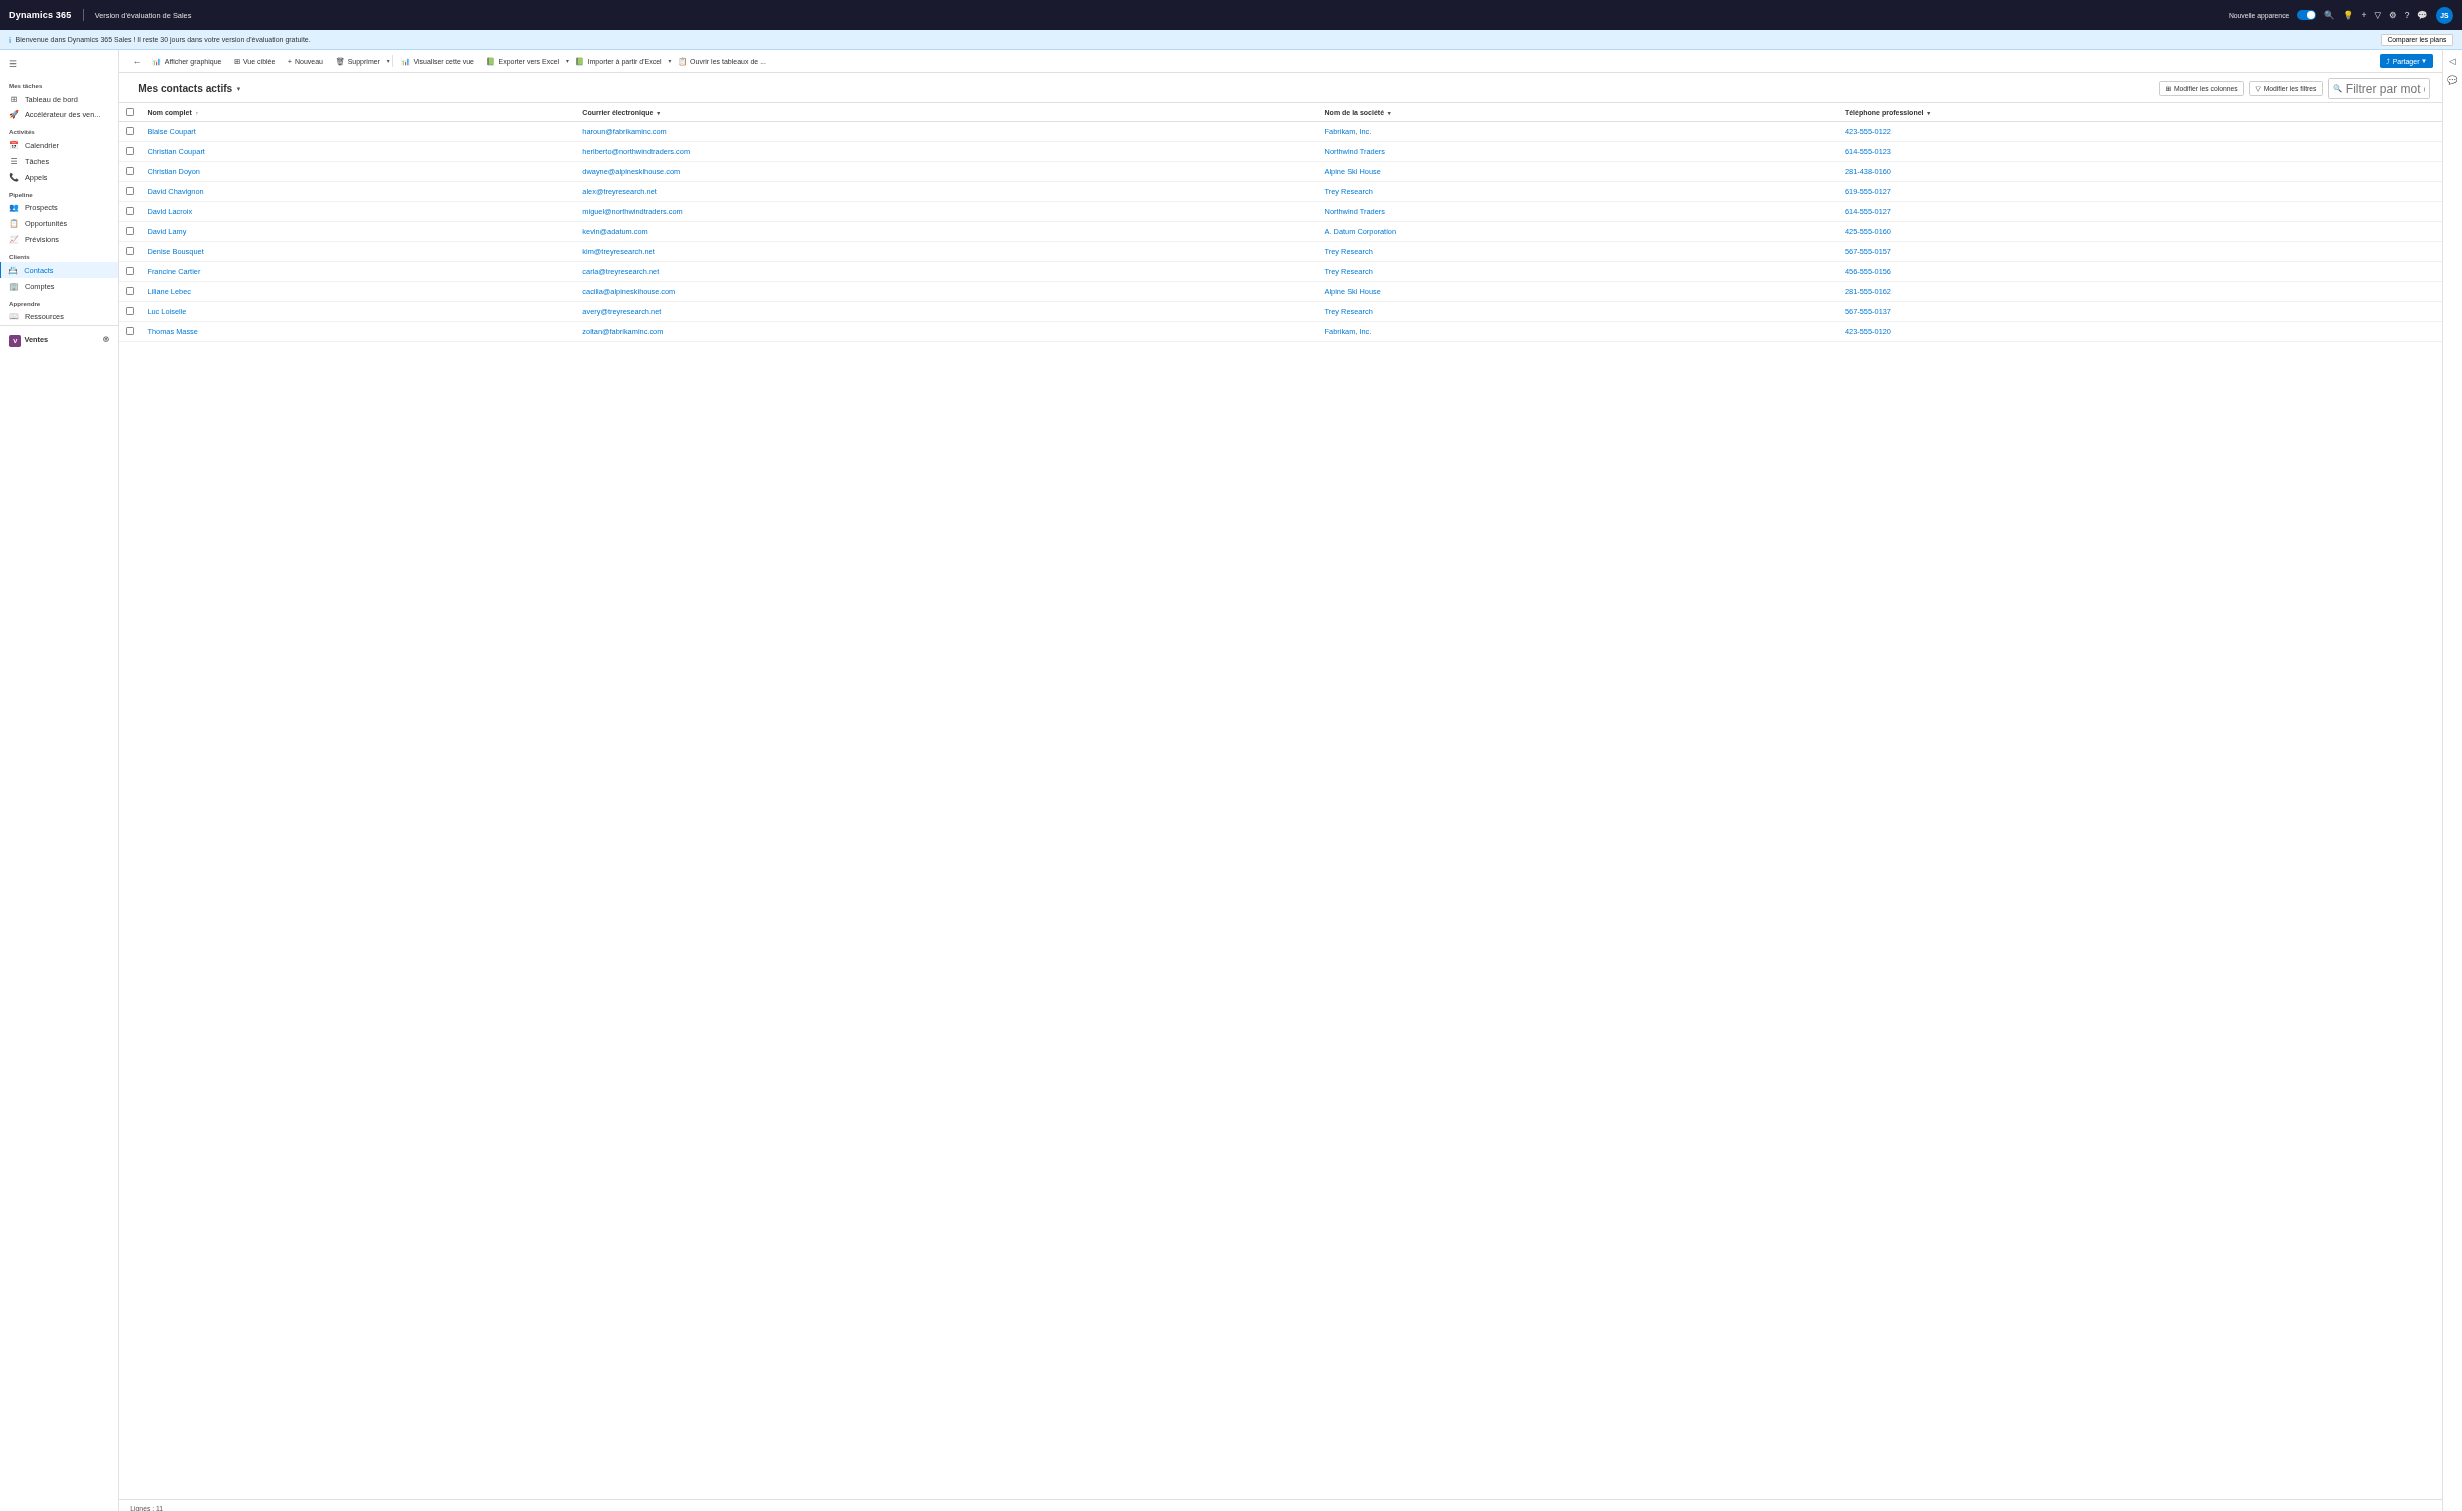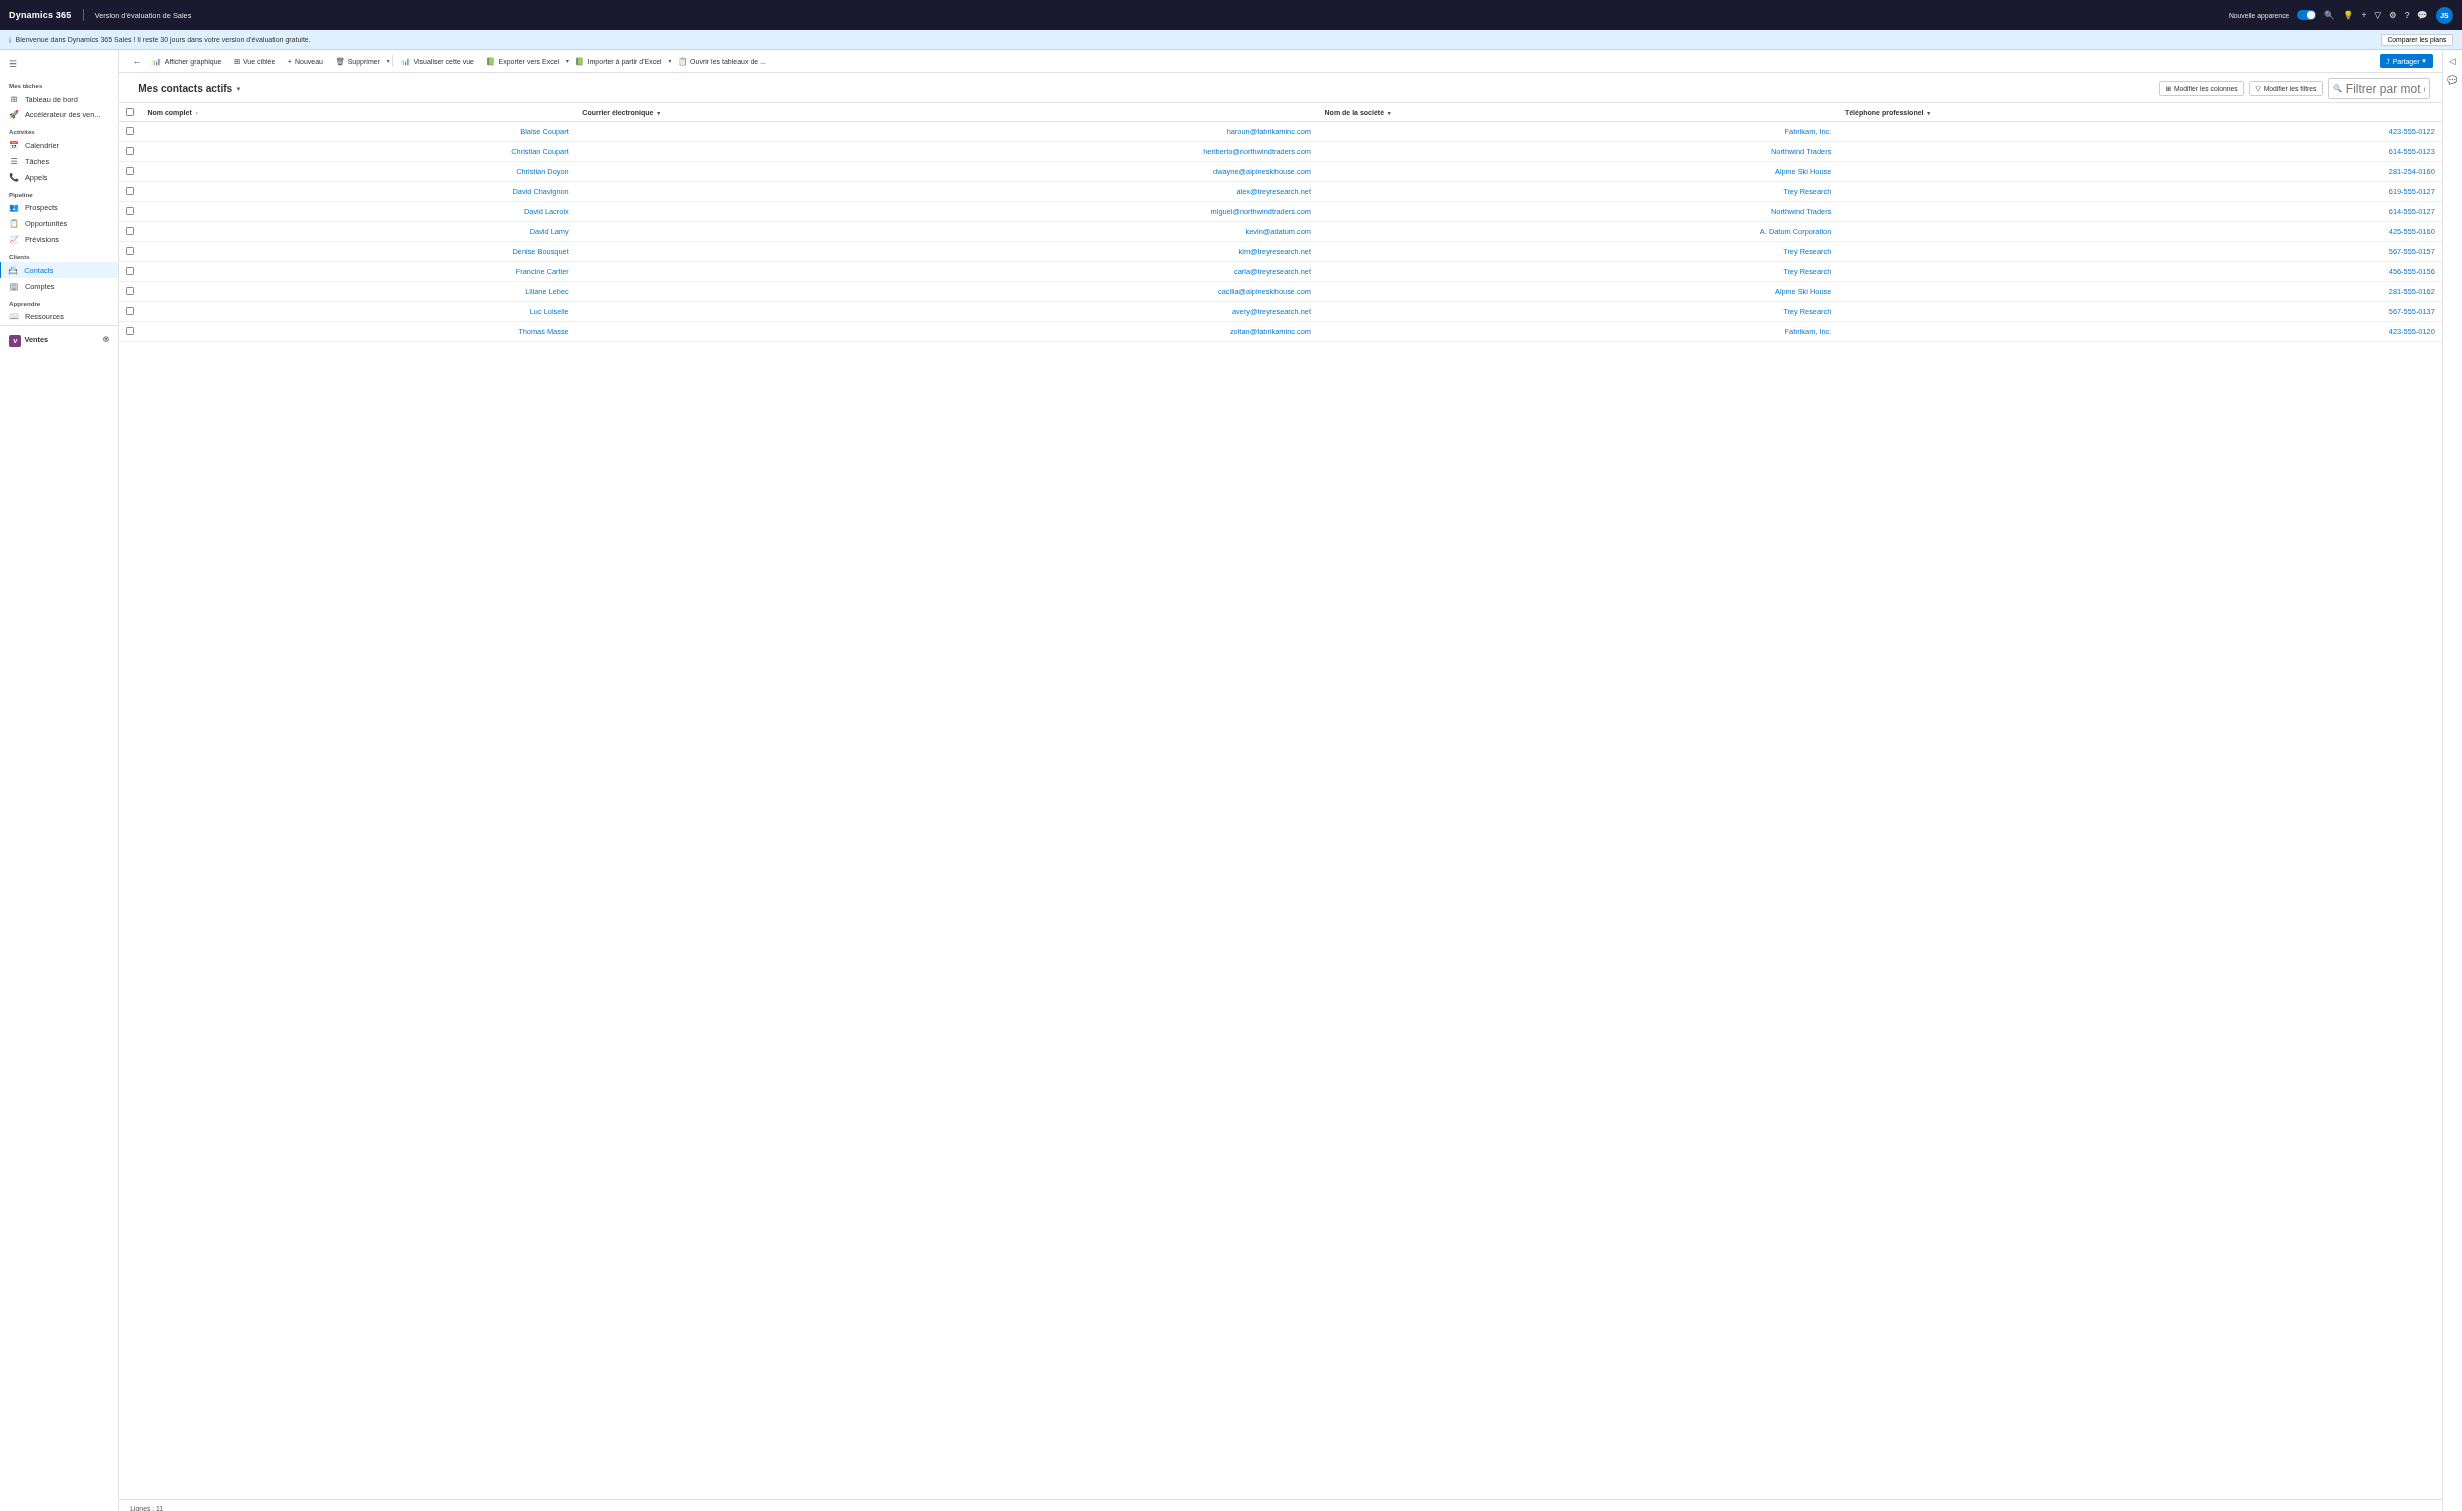--- a/index.html
+++ b/index.html
@@ -263,21 +263,20 @@
       font-weight: 600;
       color: #333;
       border-bottom: 1.1px solid #e0e0e0;
       background: white;
       white-space: nowrap;
     }
     thead th:first-child { width: 20.4px; }
     thead th .sort-icon { font-size: 5.7px; color: #555; margin-left: 1.7px; }
     tbody tr {
       border-bottom: 0.6px solid #f0f0f0;
-      text-align: right;
     }
     tbody td {
       padding: 4.5px 6.8px;
       font-size: 7.4px;
     }
     tbody td:first-child { width: 20.4px; text-align: center; }
     .cell-link { color: #0078d4; cursor: pointer; text-decoration: none; }
     .cb {
       width: 8px; height: 8px;
       border: 0.8px solid #888;
@@ -556,21 +555,21 @@
       <td>
         <a class="cell-link">Christian Doyon</a>
       </td>
       <td>
         <a class="cell-link">dwayne@alpineskihouse.com</a>
       </td>
       <td>
         <a class="cell-link">Alpine Ski House</a>
       </td>
       <td>
-        <a class="cell-link">281-254-0160</a>
+        <a class="cell-link">281-438-0160</a>
       </td>
     </tr>
             <tr>
       <td>
         <span class="cb"></span>
       </td>
       <td>
         <a class="cell-link">David Chavignon</a>
       </td>
       <td>

